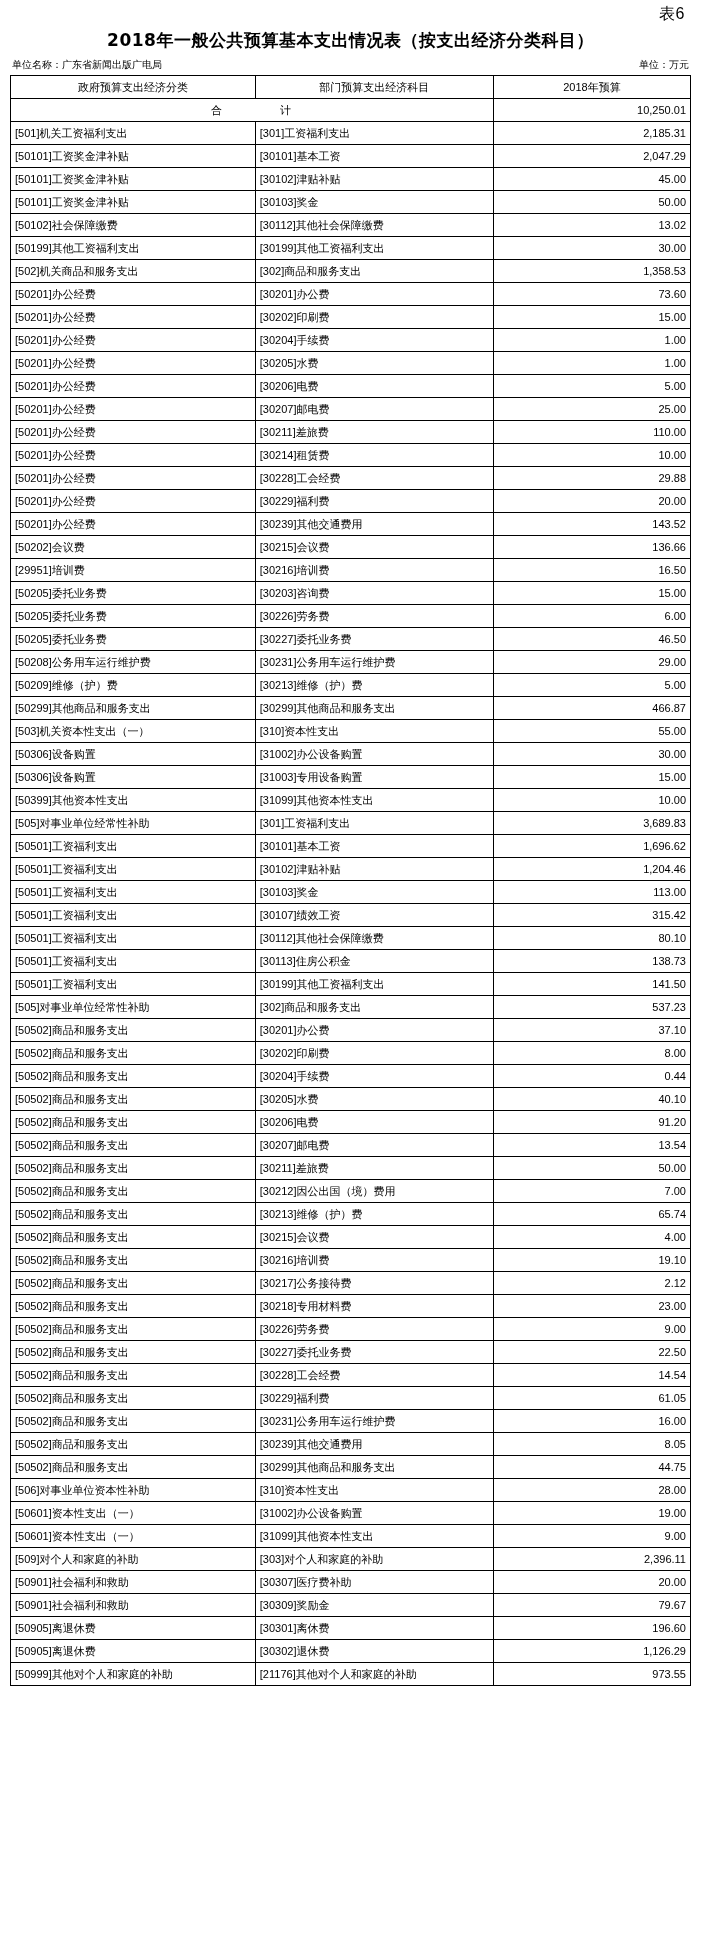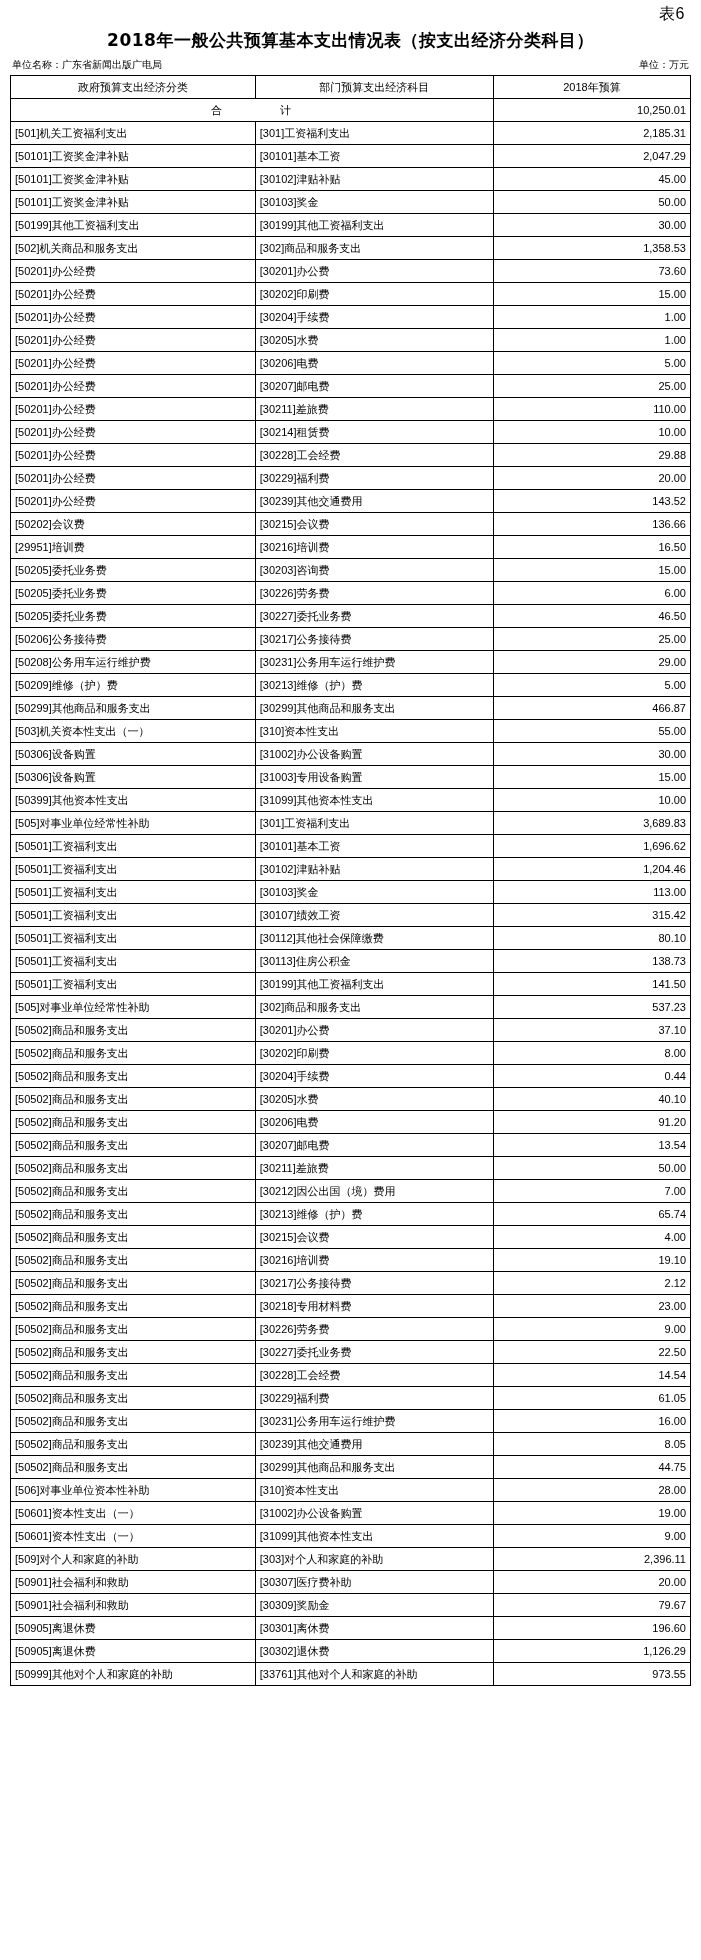--- a/index.html
+++ b/index.html
@@ -126,20 +126,25 @@
           <td class="gov">[50101]工资奖金津补贴</td>
           <td class="dept">[30102]津贴补贴</td>
           <td class="amt">45.00</td>
         </tr>
         <tr>
           <td class="gov">[50101]工资奖金津补贴</td>
           <td class="dept">[30103]奖金</td>
           <td class="amt">50.00</td>
         </tr>
         <tr>
+          <td class="gov">[50102]社会保障缴费</td>
+          <td class="dept">[30112]其他社会保障缴费</td>
+          <td class="amt">13.02</td>
+        </tr>
+        <tr>
           <td class="gov">[50199]其他工资福利支出</td>
           <td class="dept">[30199]其他工资福利支出</td>
           <td class="amt">30.00</td>
         </tr>
         <tr>
           <td class="gov">[502]机关商品和服务支出</td>
           <td class="dept">[302]商品和服务支出</td>
           <td class="amt">1,358.53</td>
         </tr>
         <tr>
@@ -216,25 +221,20 @@
           <td class="gov">[50205]委托业务费</td>
           <td class="dept">[30226]劳务费</td>
           <td class="amt">6.00</td>
         </tr>
         <tr>
           <td class="gov">[50205]委托业务费</td>
           <td class="dept">[30227]委托业务费</td>
           <td class="amt">46.50</td>
         </tr>
         <tr>
-          <td class="gov">[50206]公务接待费</td>
-          <td class="dept">[30217]公务接待费</td>
-          <td class="amt">25.00</td>
-        </tr>
-        <tr>
           <td class="gov">[50208]公务用车运行维护费</td>
           <td class="dept">[30231]公务用车运行维护费</td>
           <td class="amt">29.00</td>
         </tr>
         <tr>
           <td class="gov">[50209]维修（护）费</td>
           <td class="dept">[30213]维修（护）费</td>
           <td class="amt">5.00</td>
         </tr>
         <tr>
@@ -442,19 +442,19 @@
           <td class="dept">[30301]离休费</td>
           <td class="amt">196.60</td>
         </tr>
         <tr>
           <td class="gov">[50905]离退休费</td>
           <td class="dept">[30302]退休费</td>
           <td class="amt">1,126.29</td>
         </tr>
         <tr>
           <td class="gov">[50999]其他对个人和家庭的补助</td>
-          <td class="dept">[33761]其他对个人和家庭的补助</td>
+          <td class="dept">[21176]其他对个人和家庭的补助</td>
           <td class="amt">973.55</td>
         </tr>
       </tbody>
   </table>
 
 </div>
 
 </body></html>

